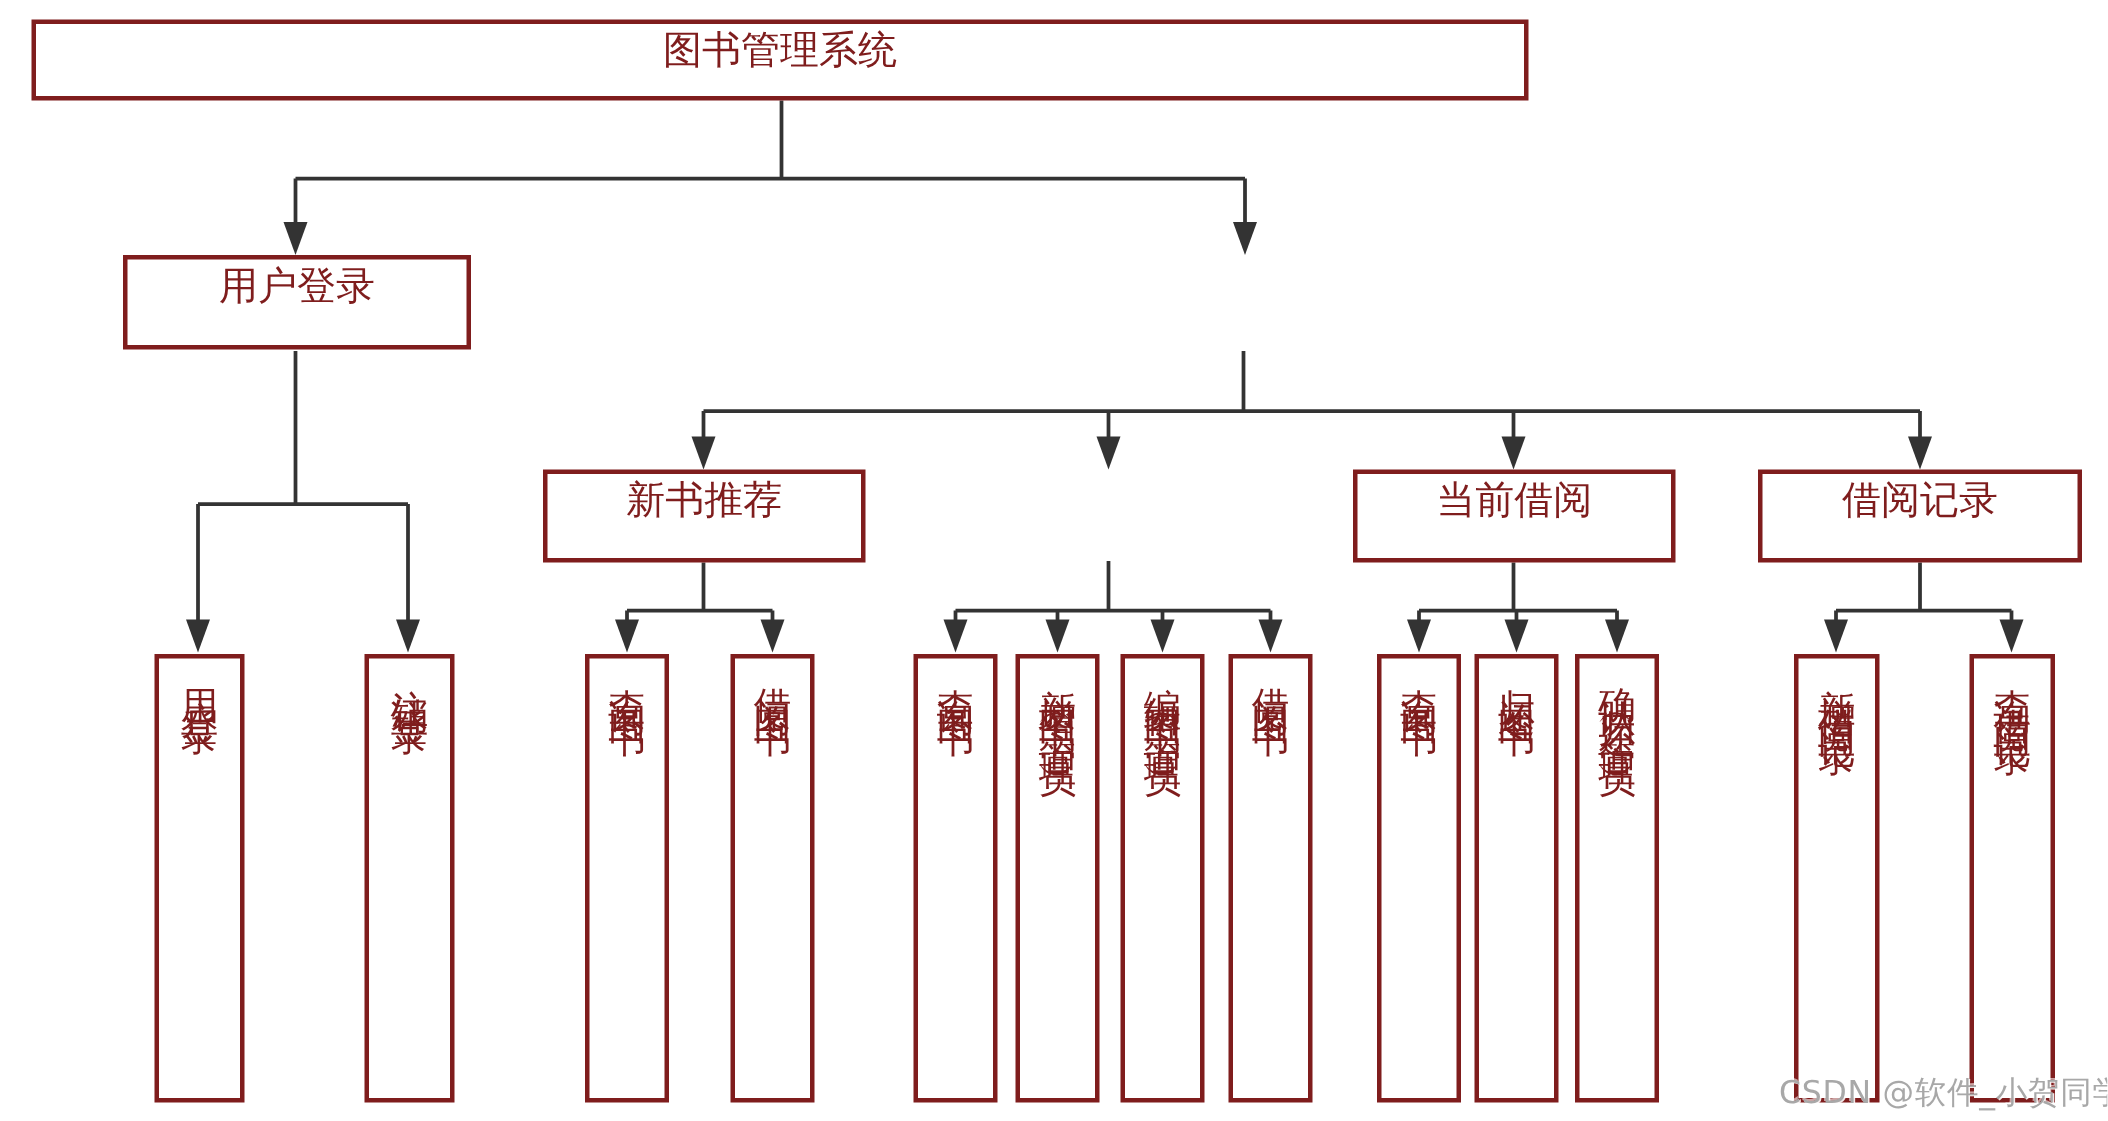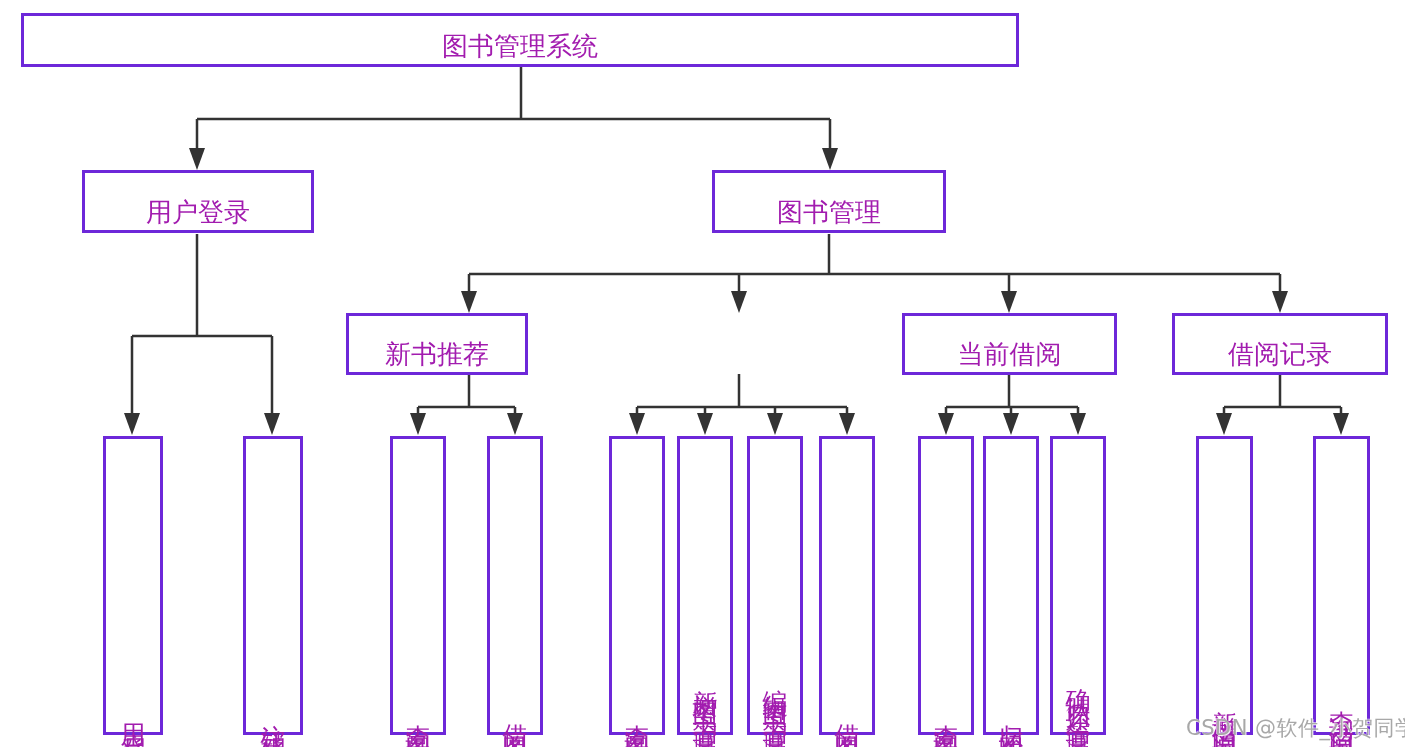--- a/index.html
+++ b/index.html
@@ -4,23 +4,23 @@
 <style>
   * { margin:0; padding:0; box-sizing:border-box; }
   html,body { background:#ffffff; }
   body { font-family:"DejaVu Sans","Liberation Sans",sans-serif; }
   .canvas {
     position:relative; width:1405px; height:747px;
     background:#ffffff; overflow:hidden;
   }
   svg.wires { position:absolute; left:0; top:0; z-index:1; }
   .box {
-    position:absolute; background:#ffffff; border:3px solid #6d28d9;
-    display:flex; align-items:flex-end; justify-content:center;
-    color:#a21caf; z-index:2;
+    position:absolute; background:#ffffff; border:3px solid #7f1d1d;
+    display:flex; align-items:flex-start; justify-content:center;
+    color:#7f1d1d; z-index:2;
   }
   .hlabel { font-size:26px; white-space:nowrap; }
   .leaf { top:436px; height:299px; width:56px; }
   .vtext {
     display:block;
     writing-mode:vertical-rl; text-orientation:mixed;
     font-size:25px; letter-spacing:7px; line-height:1;
     white-space:nowrap;
   }
   .watermark {
@@ -75,25 +75,22 @@
     </g>
   </svg>
 
   <div class="box" style="left:21px; top:13px; width:998px; height:54px;">
     <span class="hlabel">图书管理系统</span>
   </div>
 
   <div class="box" style="left:82px; top:170px; width:232px; height:63px;">
     <span class="hlabel">用户登录</span>
   </div>
-  <div class="box" style="left:712px; top:170px; width:234px; height:63px;">
-    <span class="hlabel">图书管理</span>
-  </div>
 
-  <div class="box" style="left:346px; top:313px; width:182px; height:62px;">
+  <div class="box" style="left:362px; top:313px; width:215px; height:62px;">
     <span class="hlabel">新书推荐</span>
   </div>
   <div class="box" style="left:1172px; top:313px; width:216px; height:62px;">
     <span class="hlabel">借阅记录</span>
   </div>
   <div class="box" style="left:902px; top:313px; width:215px; height:62px;">
     <span class="hlabel">当前借阅</span>
   </div>
 
   <div class="box leaf" style="left:103px; width:60px;">

